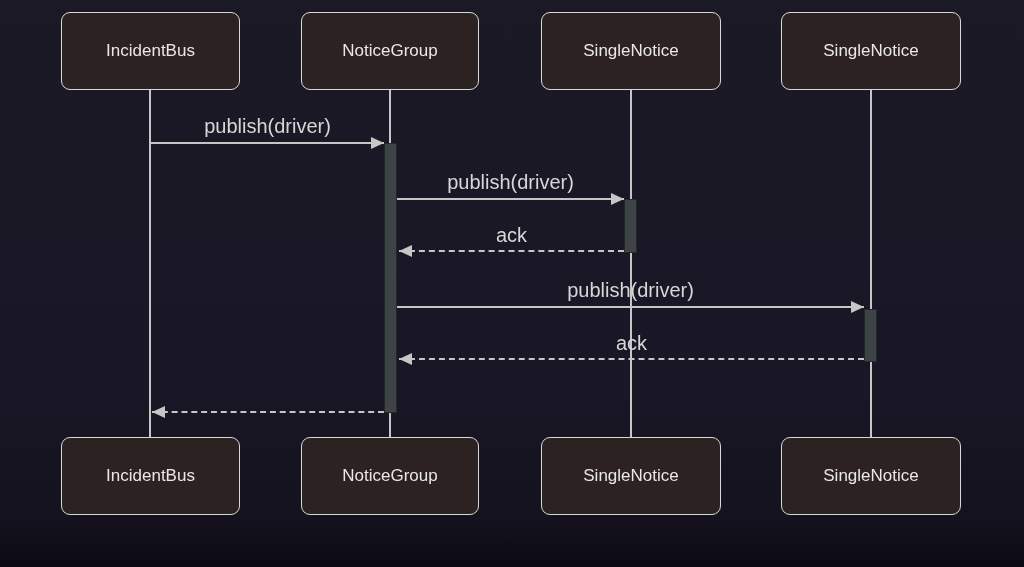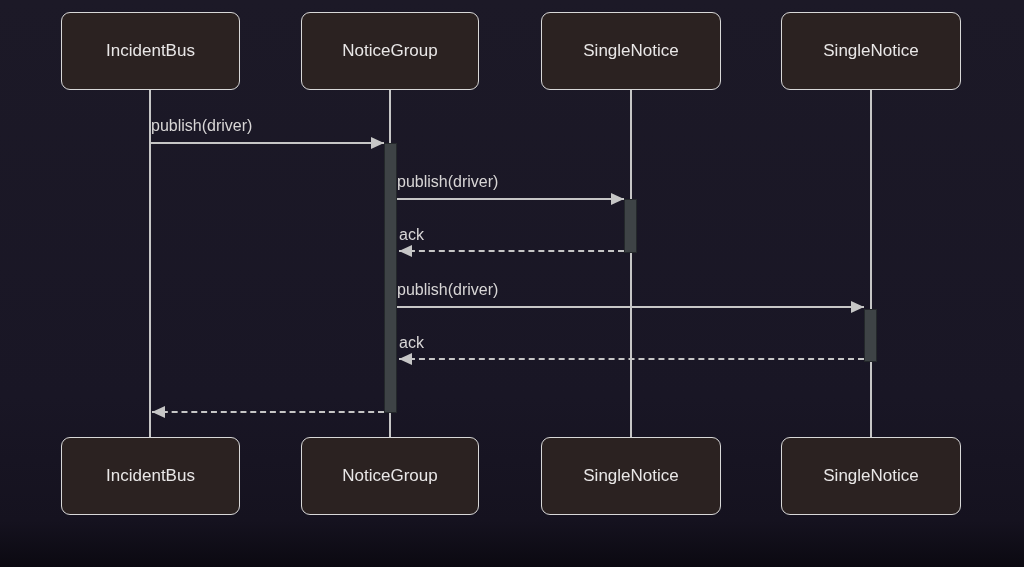--- a/index.html
+++ b/index.html
@@ -35,23 +35,23 @@
     position: absolute;
     width: 13px;
     box-sizing: border-box;
     background: var(--activation-fill, #3e4346);
     border: 1px solid var(--activation-border, #24282b);
     z-index: 2;
   }
   .msg-label {
     position: absolute;
     height: 24px; line-height: 24px;
-    text-align: left;
+    text-align: center;
     color: var(--msg-text, #d8d6d6);
-    font-size: 16px;
+    font-size: 20px;
     z-index: 3;
     white-space: nowrap;
   }
   .msg-line {
     position: absolute;
     height: 0;
     z-index: 3;
   }
   .msg-line.solid  { border-top: 2px solid var(--line-color, #c6c6c6); }
   .msg-line.dashed { border-top: 2px dashed var(--line-color, #c6c6c6); }

